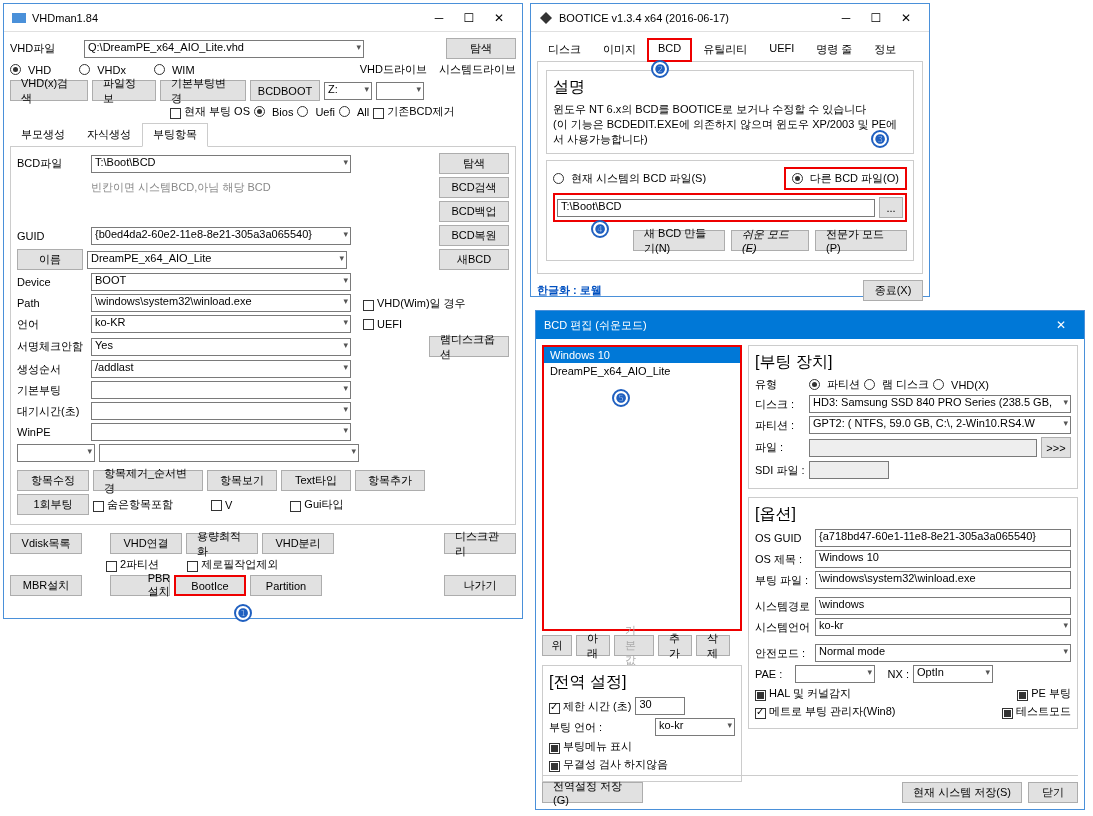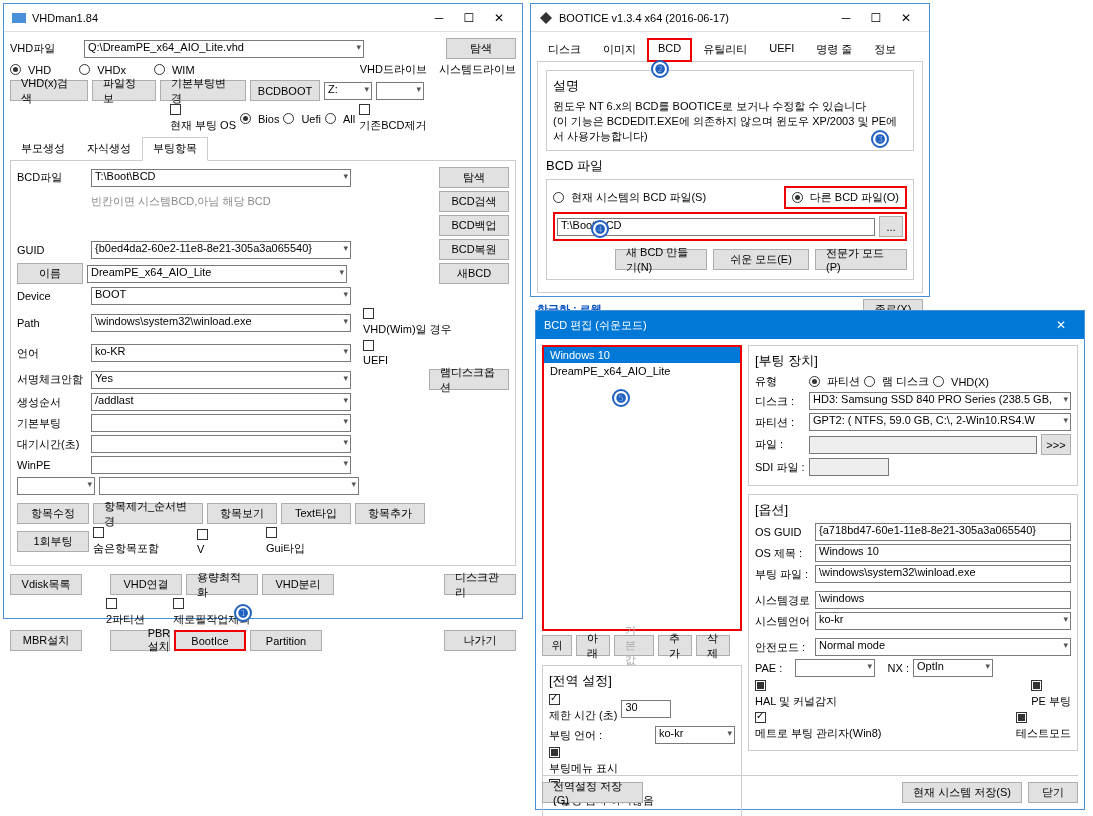--- a/index.html
+++ b/index.html
@@ -16,30 +16,30 @@
 .content{padding:6px;}
 .row{display:flex;align-items:center;gap:4px;margin-bottom:3px;}
 .label{min-width:70px;}
 .input,.select{border:1px solid #7a7a7a;height:18px;padding:0 3px;background:#fff;}
 .select{position:relative;padding-right:14px;}
 .select::after{content:"▾";position:absolute;right:2px;top:1px;font-size:9px;color:#555;}
 .btn{border:1px solid #adadad;background:#e1e1e1;height:21px;padding:0 10px;cursor:pointer;display:inline-flex;align-items:center;justify-content:center;}
 .radio{display:inline-flex;align-items:center;gap:7px;}
 .radio-dot{width:11px;height:11px;border:1px solid #333;border-radius:50%;position:relative;}
 .radio-dot.checked::after{content:"";position:absolute;inset:2px;background:#333;border-radius:50%;}
-.checkbox{display:inline-flex;align-items:flex-start;gap:3px;flex-direction:column;}
+.checkbox{display:inline-flex;align-items:flex-end;gap:3px;}
 .check-box{width:11px;height:11px;border:1px solid #333;background:#fff;position:relative;}
 .check-box.checked::after{content:"✓";position:absolute;top:-3px;left:0;font-size:10px;}
 .check-box.filled::after{content:"";position:absolute;inset:1px;background:#333;}
 .tabs{display:flex;border-bottom:1px solid #ccc;}
 .tab{padding:3px 10px;border:1px solid transparent;cursor:pointer;}
 .tab.active{border:1px solid #ccc;border-bottom:1px solid #fff;background:#fff;margin-bottom:-1px;}
 .tab.highlight{border:2px solid #e00;padding:2px 9px;}
 .fieldset{border:1px solid #ccc;padding:6px;margin-bottom:4px;}
-.fieldset-label{font-size:13px;margin-bottom:4px;}
+.fieldset-label{font-size:16px;margin-bottom:4px;}
 .redbox{border:2px solid #e00 !important;}
 .callout{position:absolute;width:18px;height:18px;border:2px solid #2060c0;border-radius:50%;background:#fff;color:#2060c0;font-weight:bold;display:flex;align-items:center;justify-content:center;font-size:11px;z-index:10;}
 .list{border:1px solid #7a7a7a;background:#fff;}
 .list-item{padding:2px 6px;}
 .list-item.selected{background:#0078d7;color:#fff;}
 .grey-text{color:#888;}
 </style>
 </head>
 <body>
 
@@ -272,40 +272,39 @@
       <div class="tab">명령 줄</div>
       <div class="tab">정보</div>
     </div>
     <div style="border:1px solid #ccc;border-top:none;padding:8px;">
       <div class="fieldset">
         <div class="fieldset-label">설명</div>
         <div style="white-space:pre-line;"><span>윈도우 NT 6.x의 BCD를 BOOTICE로 보거나 수정할 수 있습니다
 (이 기능은 BCDEDIT.EXE에 의존하지 않으며 윈도우 XP/2003 및 PE에서 사용가능합니다)</span></div>
       </div>
       <div style="margin-top:6px;">
-        <div class="fieldset-label">BCD 파일</div>
         <div class="fieldset">
           <div class="row">
             <span class="radio">
                 <span class="radio-dot"></span>
                 <span>현재 시스템의 BCD 파일(S)</span>
               </span>
             <div style="flex:1"></div>
             <span class="radio redbox" style="padding:2px 6px;">
                 <span class="radio-dot checked"></span>
                 <span>다른 BCD 파일(O)</span>
               </span>
           </div>
           <div class="row redbox" style="padding:2px;">
             <div class="input" style="flex:1;"><span>T:\Boot\BCD</span></div>
             <div class="btn" style="width:24px;">...</div>
           </div>
           <div class="row" style="margin-top:8px;justify-content:flex-end;gap:6px;">
             <div class="btn" style="width:92px;">새 BCD 만들기(N)</div>
-            <div class="btn" style="width:96px;">쉬운 모드(E)</div>
+            <div class="btn" style="width:78px;font-style:italic;">쉬운 모드(E)</div>
             <div class="btn" style="width:92px;">전문가 모드(P)</div>
           </div>
         </div>
       </div>
     </div>
     <div class="row" style="margin-top:6px;">
       <span style="color:#0050c0;font-weight:bold;">한글화 : 로웰</span>
       <div style="flex:1"></div>
       <div class="btn" style="width:60px;">종료(X)</div>
     </div>

